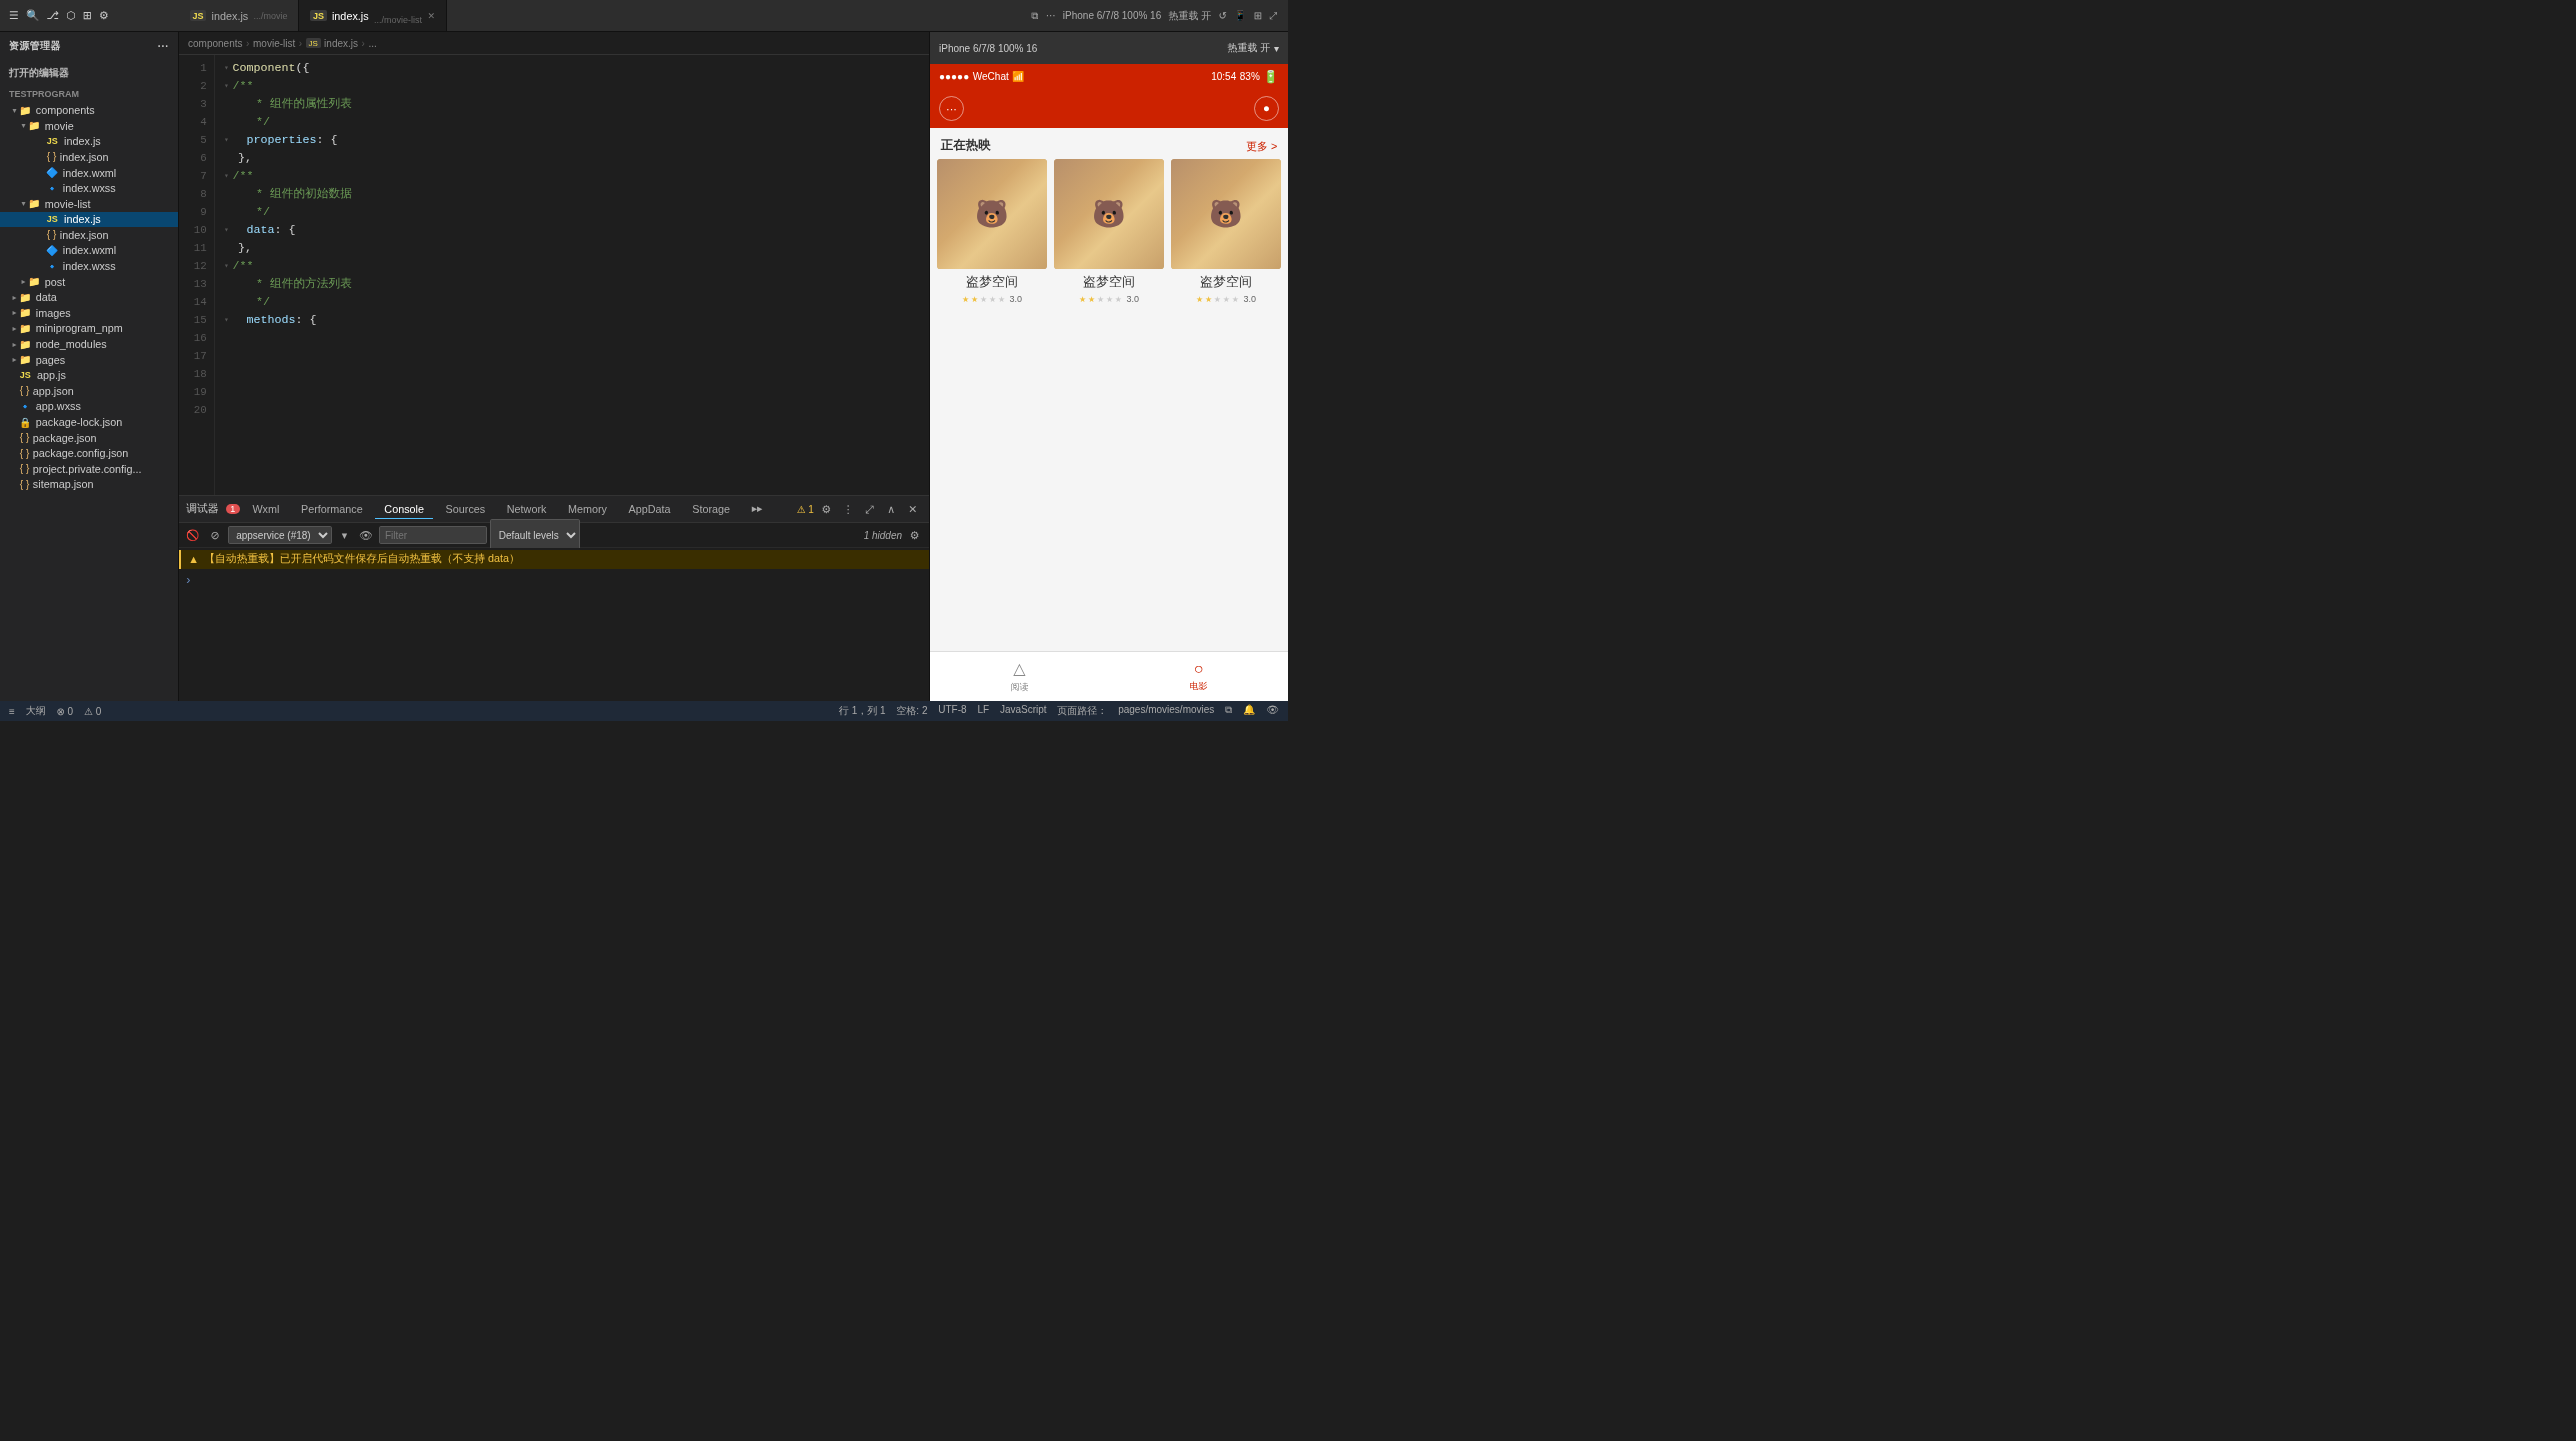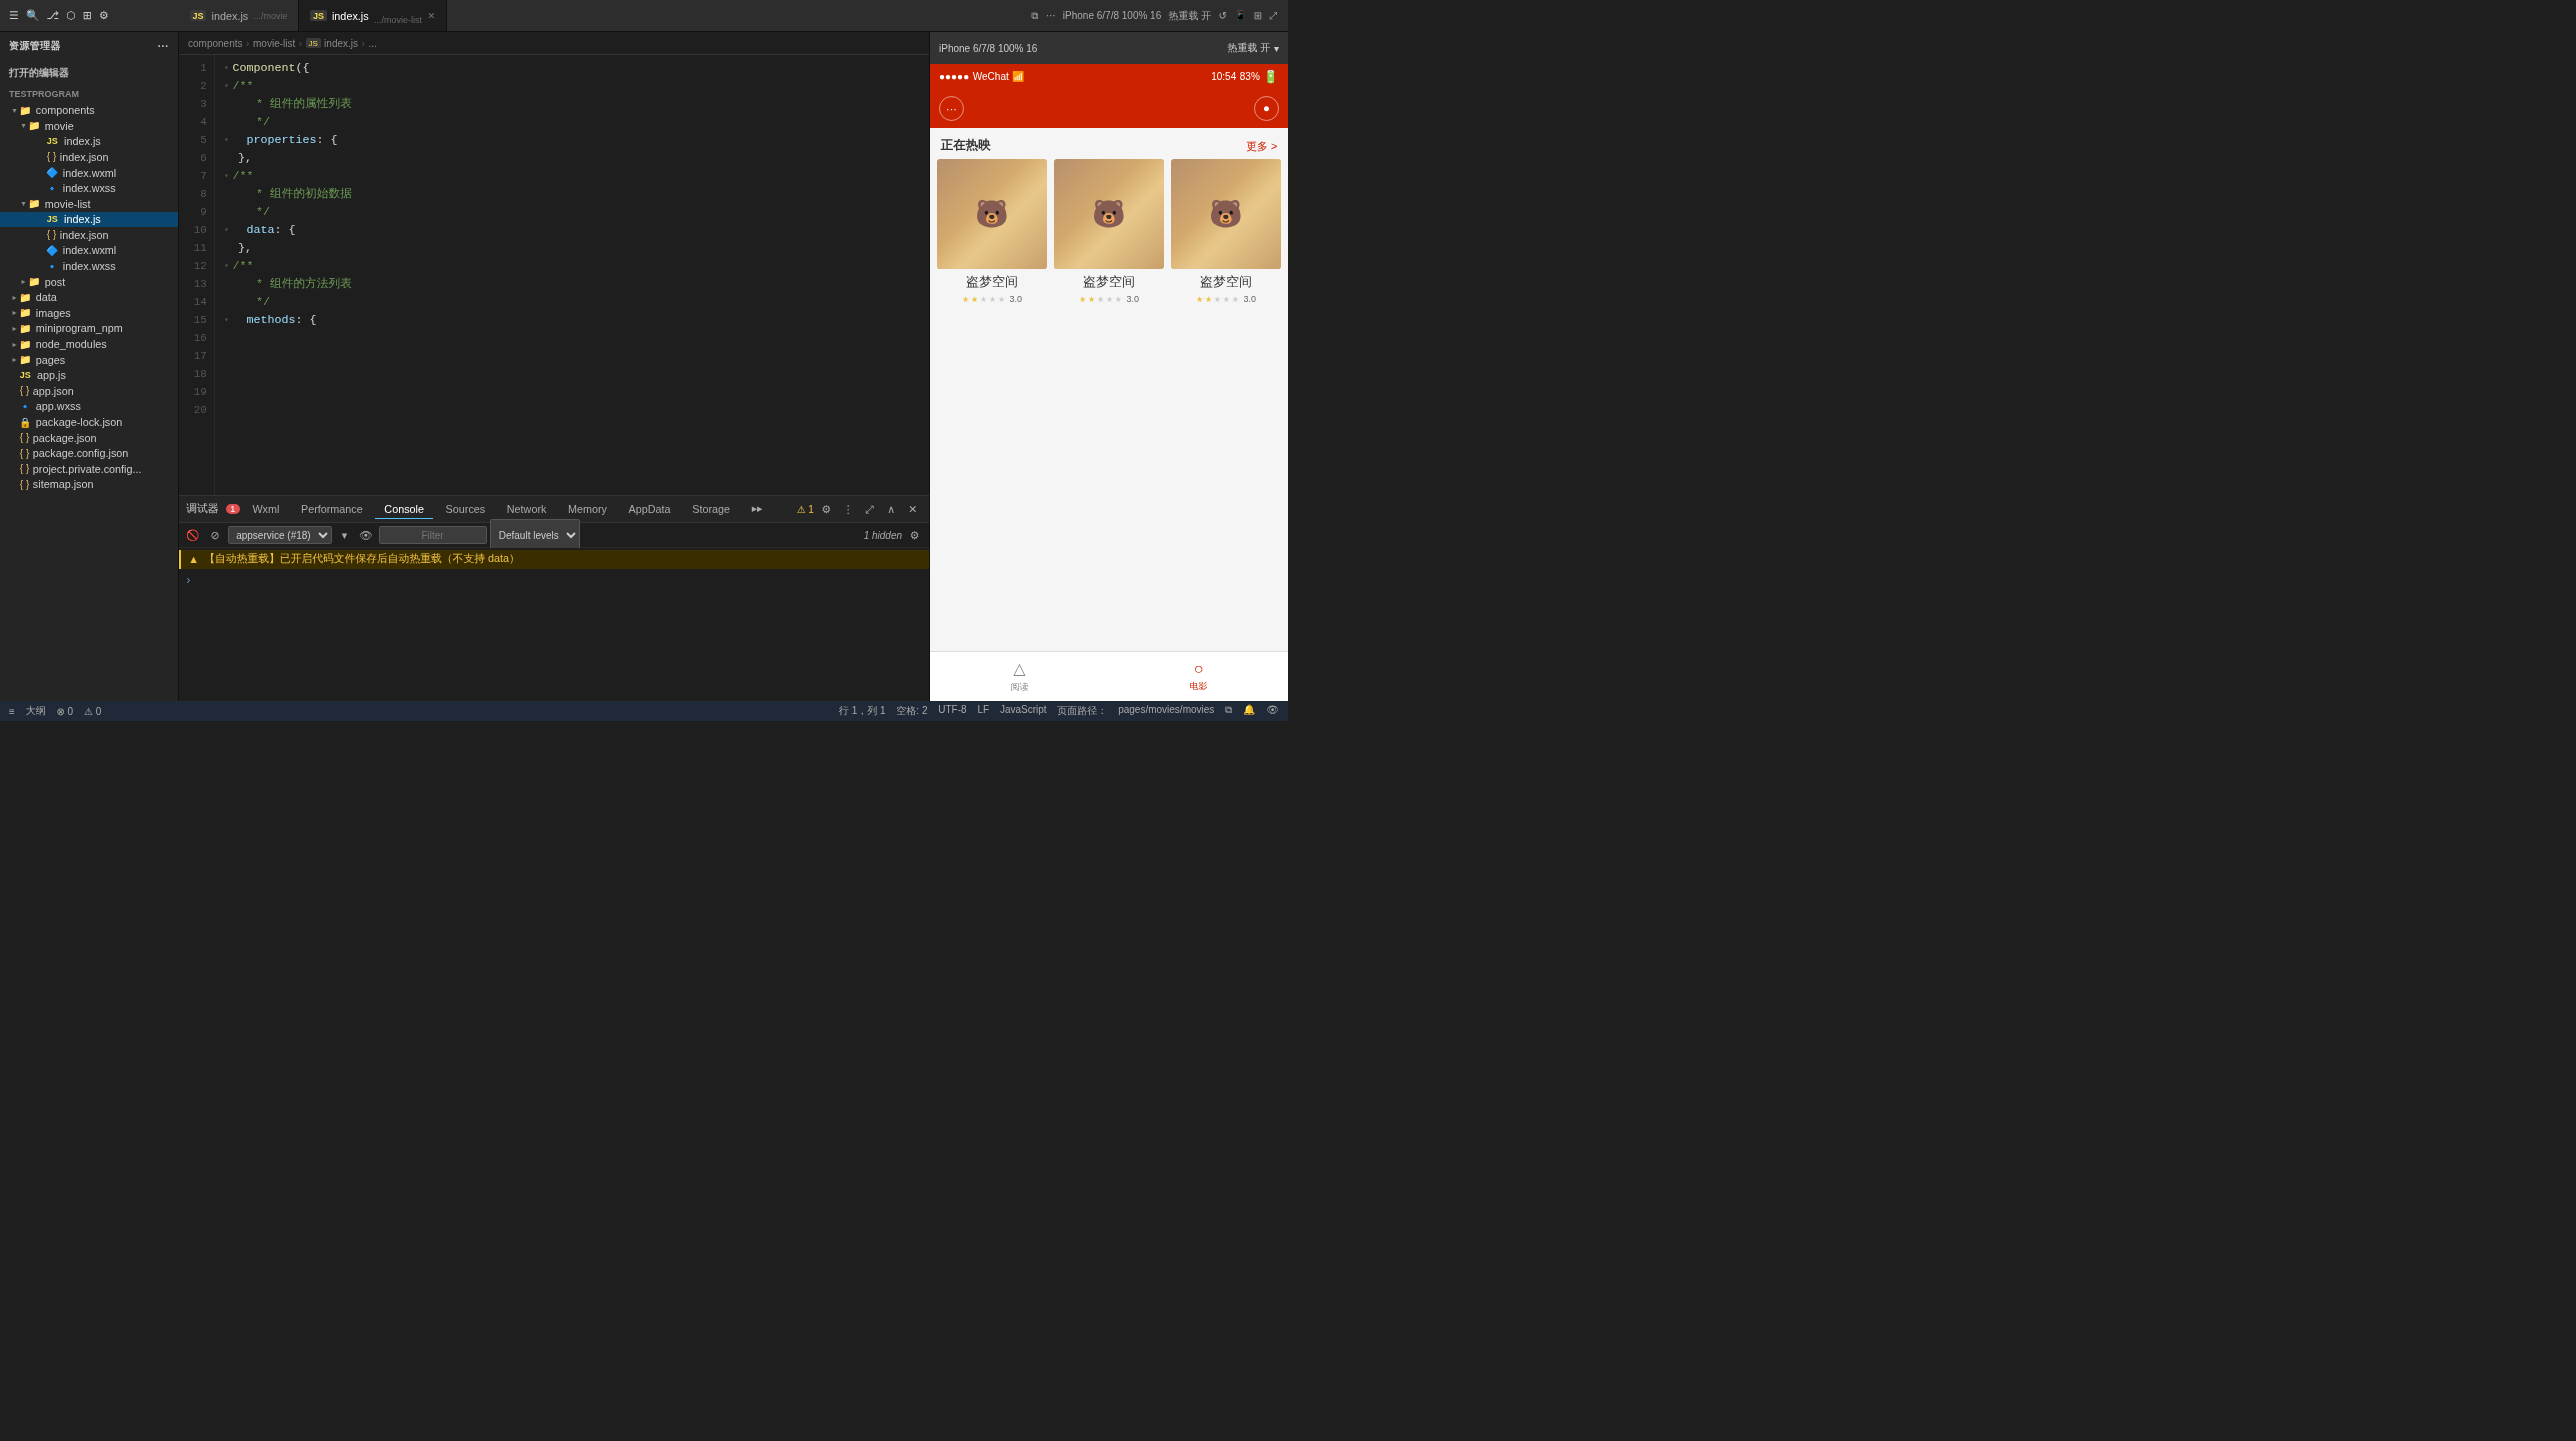--- a/index.html
+++ b/index.html
@@ -239,21 +239,20 @@
     }
     .filter-input {
       background: #3c3c3c;
       border: 0.9px solid #555;
       color: #ccc;
       font-size: 10px;
       padding: 0.9px 5.4px;
       border-radius: 1.8px;
       height: 18px;
       width: 108px;
-      text-align: center;
     }
     .levels-select {
       background: #3c3c3c;
       border: 0.9px solid #555;
       color: #ccc;
       font-size: 10px;
       padding: 0.9px 3.6px;
       border-radius: 1.8px;
       height: 33px;
     }

